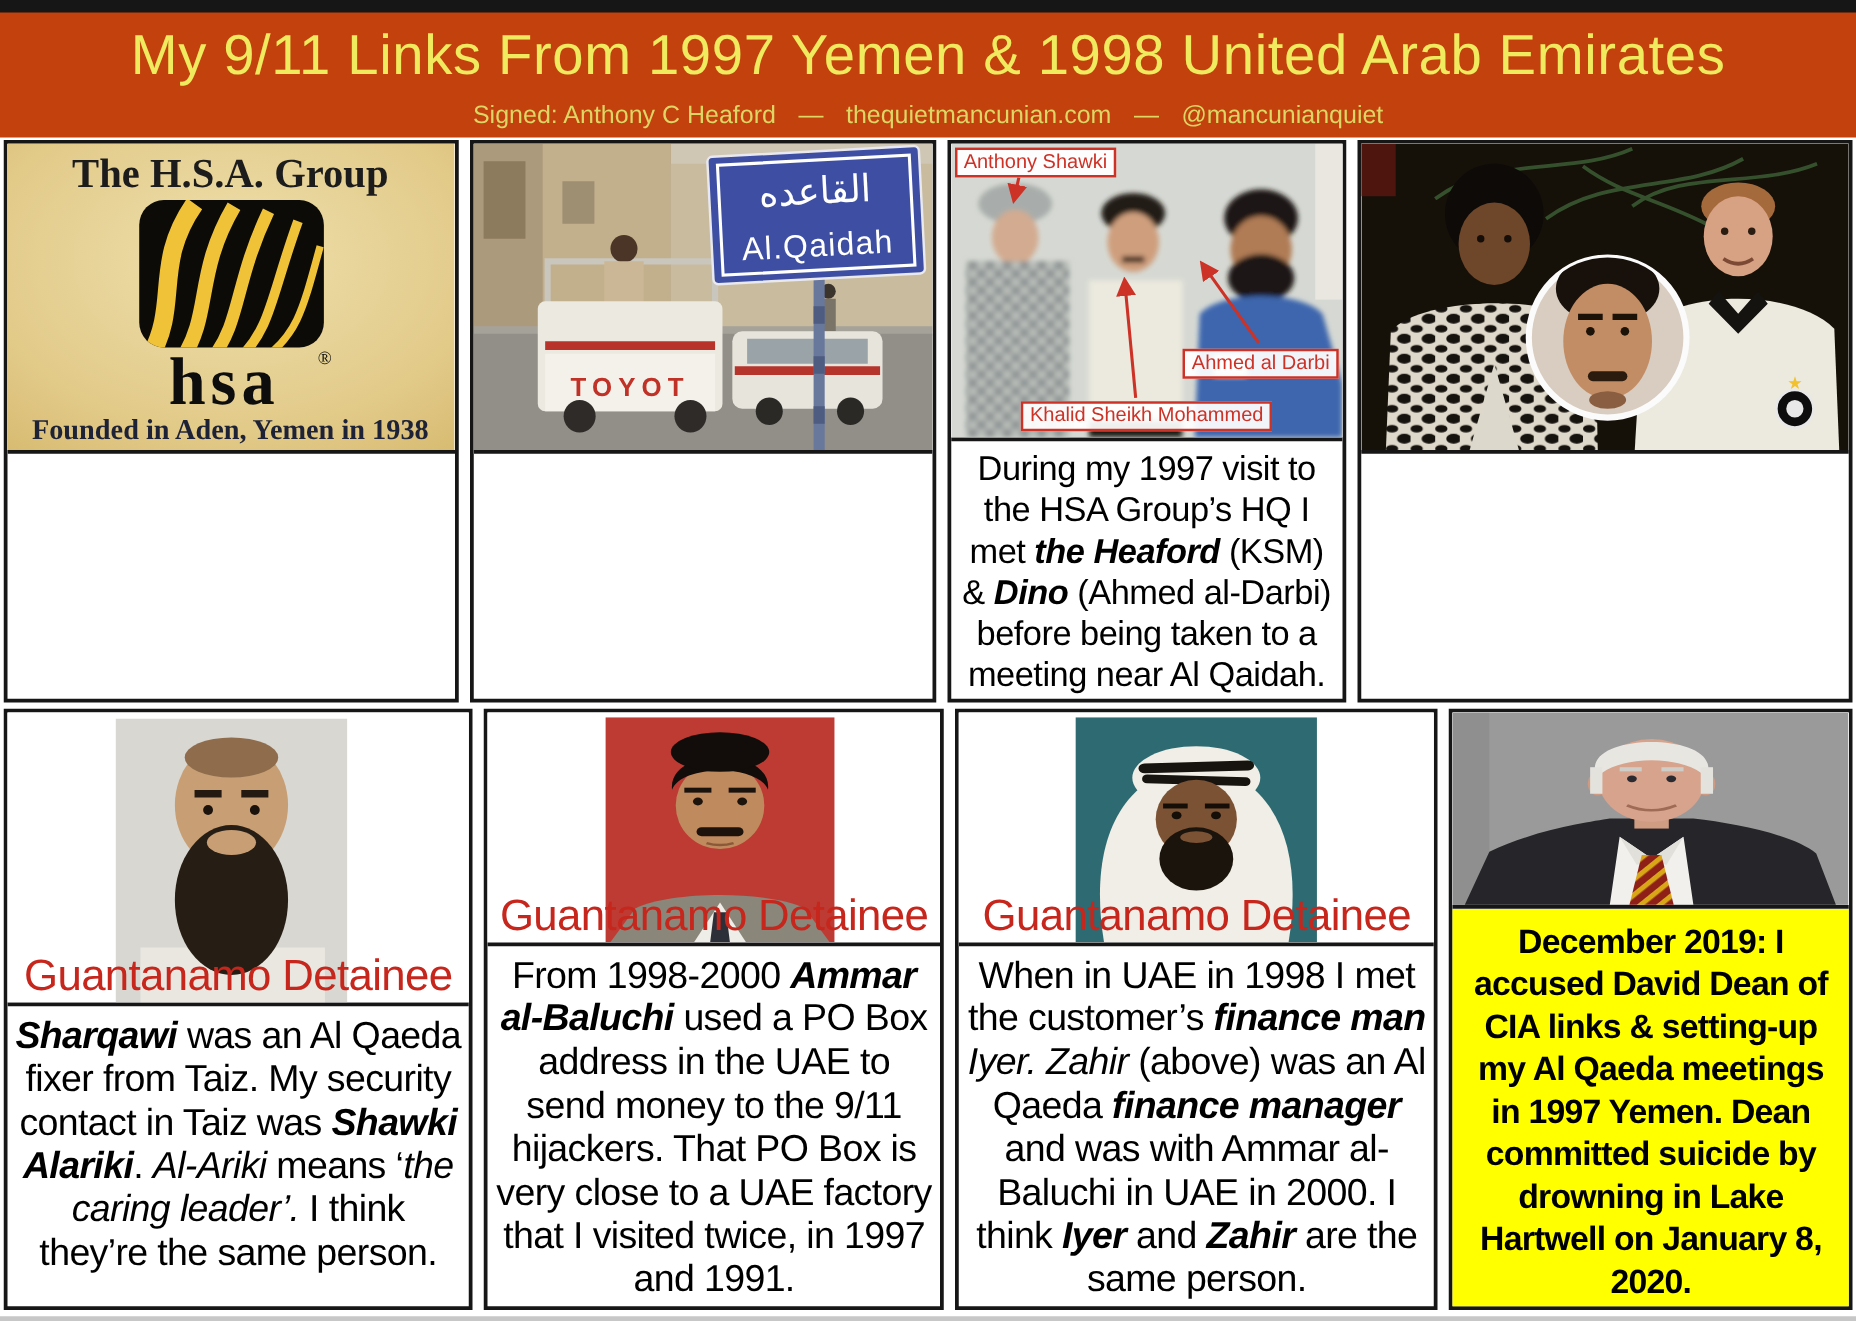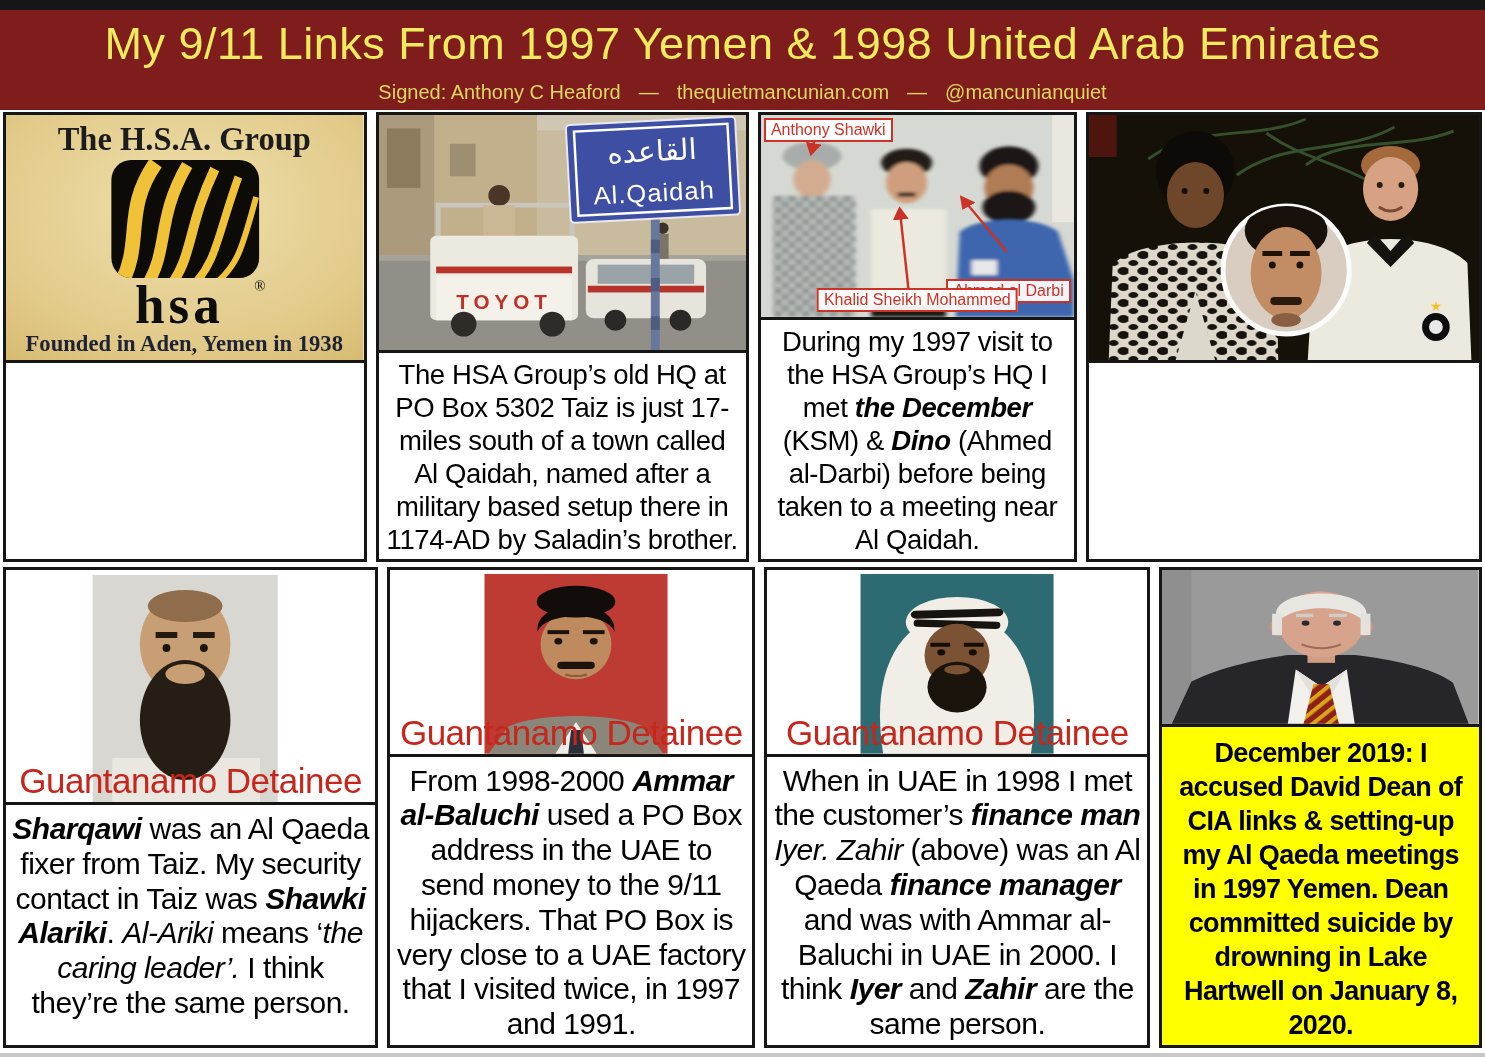--- a/index.html
+++ b/index.html
@@ -1,17 +1,17 @@
 <!DOCTYPE html>
 <html><head>
 <meta charset="utf-8">
 <style>
   html,body{margin:0;padding:0;background:#ffffff;}
   body{width:1485px;height:1057px;position:relative;font-family:"Liberation Sans","DejaVu Sans",sans-serif;overflow:hidden;}
-  .banner{background:#7f1d1d;height:110px;border-top:10px solid #161616;box-sizing:border-box;display:flex;flex-direction:column;align-items:center;justify-content:center;}
+  .banner{background:#c2410c;height:110px;border-top:10px solid #161616;box-sizing:border-box;display:flex;flex-direction:column;align-items:center;justify-content:center;}
   .title{color:#f0ea5e;font-size:45px;letter-spacing:0.5px;margin-top:2px;white-space:nowrap;}
   .signed{color:#ddd564;font-size:20px;margin-top:11px;white-space:nowrap;}
   .signed .dash{margin:0 18px;}
   .row{display:flex;gap:9px;padding:0 3px;}
   .row-top{margin-top:2px;height:450px;}
   .row-bottom{margin-top:5px;height:481px;}
   .panel{border:3px solid #161616;background:#ffffff;box-sizing:border-box;display:flex;flex-direction:column;}
   .p-w1{width:366px;font-family:Liberation Serif, serif;} .p-w2{width:376px;} .p-w3{width:321px;} .p-w4{width:399px;}
   .p-w5{width:378px;} .p-w6{width:371px;} .p-w7{width:389px;} .p-w8{width:325px;}
   .photo{position:relative;border-bottom:3px solid #161616;overflow:hidden;background:#fff;}
@@ -109,21 +109,20 @@
         <rect x="276" y="170" width="9" height="14" fill="#4d5c80"></rect>
         <rect x="276" y="210" width="9" height="14" fill="#4d5c80"></rect>
         <g transform="rotate(-3 280 55)">
           <rect x="192" y="6" width="172" height="102" rx="4" fill="#3e4fa3" stroke="#e8e8ee" stroke-width="2"></rect>
           <rect x="200" y="13" width="156" height="88" fill="none" stroke="#ffffff" stroke-width="2.5"></rect>
           <text x="278" y="48" font-size="30" fill="#ffffff" text-anchor="middle">القاعده</text>
           <text x="278" y="90" font-size="26" fill="#ffffff" text-anchor="middle" letter-spacing="1">Al.Qaidah</text>
         </g>
       </svg>
     </div>
-    <div class="caption"><span>The HSA Group’s old HQ at PO Box 5302 Taiz is just 17-miles south of a town called Al Qaidah, named after a military based setup there in 1174-AD by Saladin’s brother.</span></div>
   </section>
 
   <section class="panel p-w3">
     <div class="photo">
       <svg class="photo-svg" viewBox="0 0 318 245" preserveAspectRatio="none">
         <defs>
           <filter id="blur3">
               <feGaussianBlur stdDeviation="2.2"></feGaussianBlur>
             </filter>
           <pattern id="chk" width="14" height="14" patternUnits="userSpaceOnUse">
@@ -161,21 +160,21 @@
         <g stroke="#cd3227" stroke-width="2.5">
           <line x1="55" y1="28" x2="51" y2="47" marker-end="url(#arh)"></line>
           <line x1="150" y1="212" x2="141" y2="114" marker-end="url(#arh)"></line>
           <line x1="250" y1="166" x2="204" y2="100" marker-end="url(#arh)"></line>
         </g>
       </svg>
       <div class="photo-label lbl-anthony">Anthony Shawki</div>
       <div class="photo-label lbl-darbi">Ahmed al Darbi</div>
       <div class="photo-label lbl-ksm">Khalid Sheikh Mohammed</div>
     </div>
-    <div class="caption"><span>During my 1997 visit to the HSA Group’s HQ I met </span><span style="font-weight: bold; font-style: italic;">the December</span><span> (KSM) &amp; </span><span style="font-weight: bold; font-style: italic;">Dino</span><span> (Ahmed al-Darbi) before being taken to a meeting near Al Qaidah.</span></div>
+    <div class="caption"><span>During my 1997 visit to the HSA Group’s HQ I met </span><span style="font-weight: bold; font-style: italic;">the Heaford</span><span> (KSM) &amp; </span><span style="font-weight: bold; font-style: italic;">Dino</span><span> (Ahmed al-Darbi) before being taken to a meeting near Al Qaidah.</span></div>
   </section>
 
   <section class="panel p-w4">
     <div class="photo">
       <svg class="photo-svg" viewBox="0 0 396 245" preserveAspectRatio="none">
         <defs>
           <pattern id="leo" width="20" height="16" patternUnits="userSpaceOnUse">
             <rect width="20" height="16" fill="#ded8ca"></rect>
             <ellipse cx="5" cy="4" rx="5" ry="3" fill="#16120e"></ellipse>
             <ellipse cx="15" cy="12" rx="6" ry="4" fill="#16120e"></ellipse>

